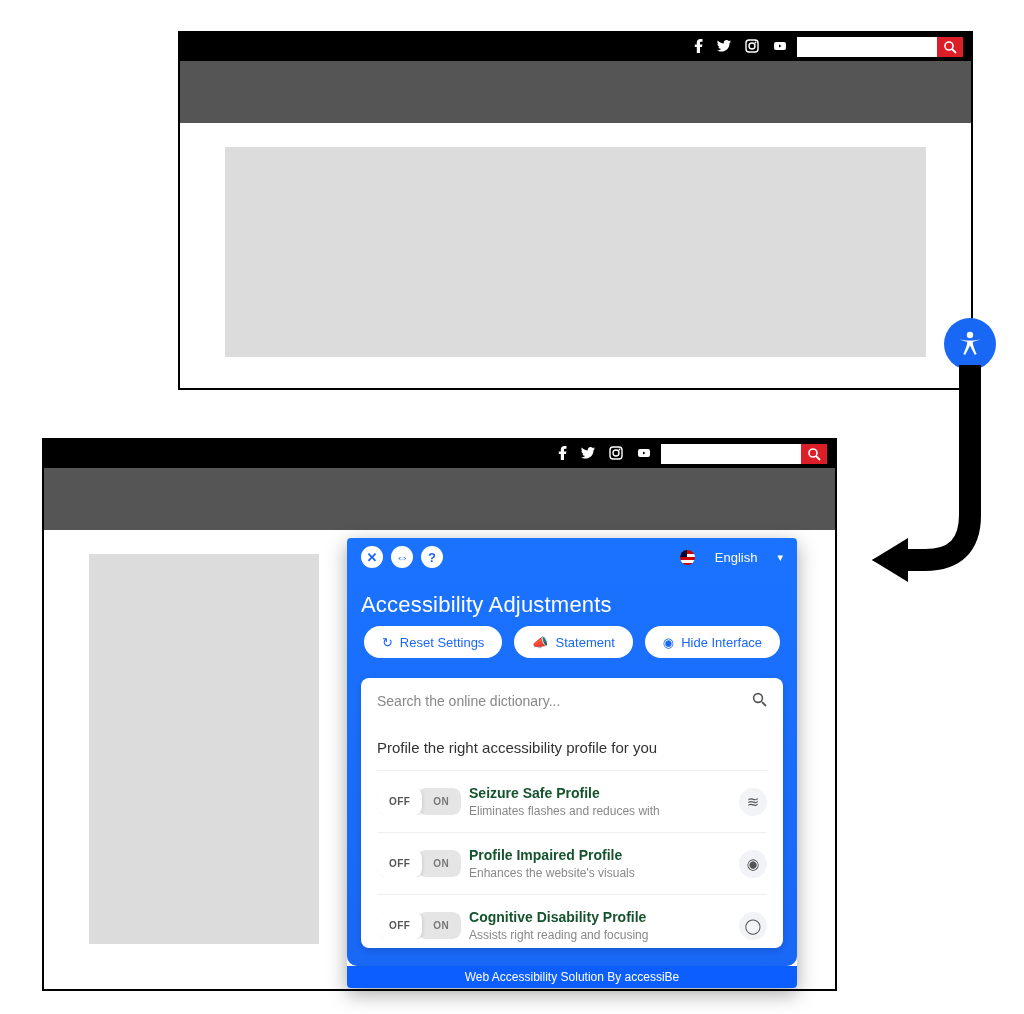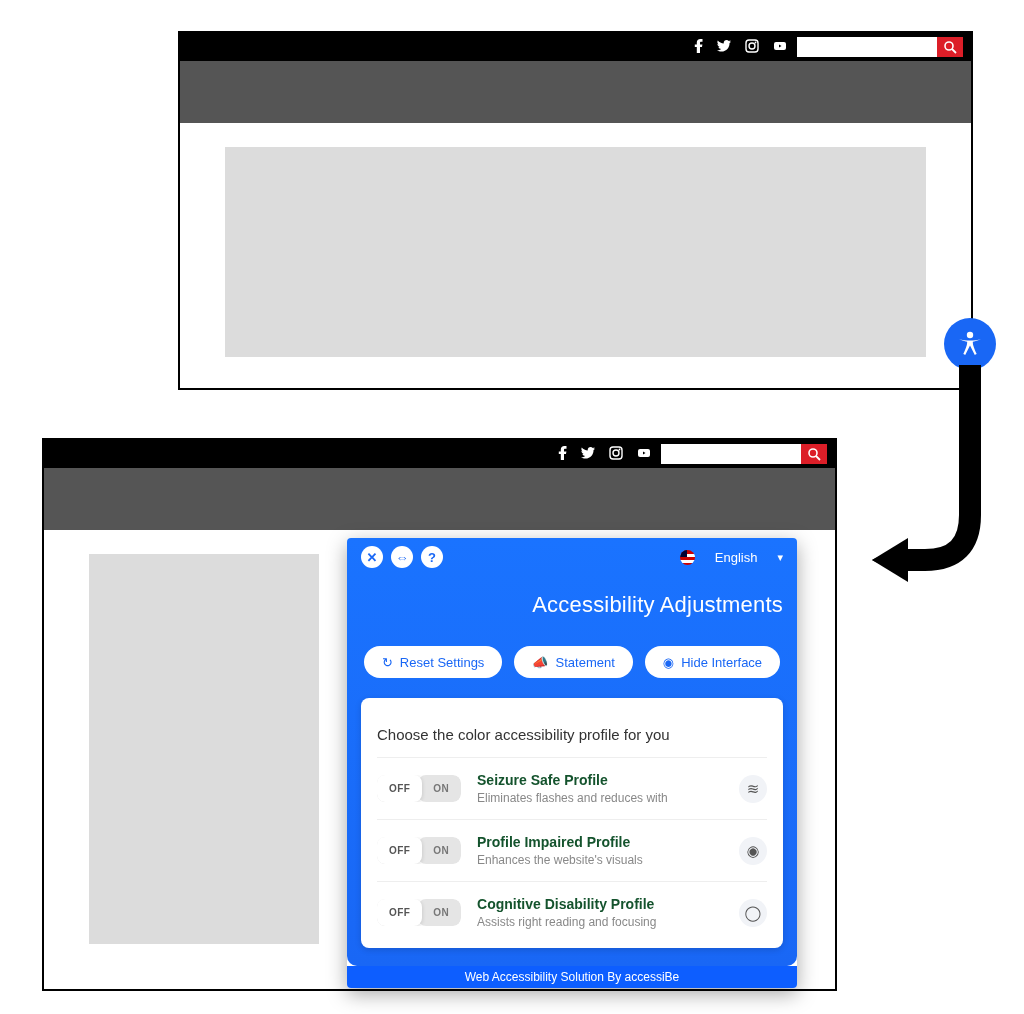--- a/index.html
+++ b/index.html
@@ -58,27 +58,27 @@
     display:flex; flex-direction:column;
     border-bottom-left-radius:10px;
     border-bottom-right-radius:10px;
   }
   .acc-topicons-row { display:flex; align-items:center; justify-content:space-between; }
   .acc-topicons { display:flex; gap:8px;}
   .circ-btn { width:22px; height:22px; border-radius:50%; background:#fff; color:#1967f5; display:flex; align-items:center; justify-content:center; font-size:13px; font-weight:800; }
   .lang-sel { display:flex; align-items:center; gap:20px; font-size:13px; }
   .flag { width:15px; height:15px; border-radius:50%; background:linear-gradient(#c00 0 25%, #fff 25% 45%, #c00 45% 70%, #fff 70% 90%, #c00 90% 100%); position:relative; overflow:hidden;}
   .flag::before{content:"";position:absolute;left:0;top:0;width:7px;height:7px;background:#003;}
-  .acc-title { text-align:right; font-size:22px; font-weight:400; margin: 24px 0 28px 0; letter-spacing:.2px;}
+  .acc-title { text-align:left; font-size:22px; font-weight:400; margin: 24px 0 8px 0; letter-spacing:.2px;}
   .pill-row { display:flex; gap:12px; justify-content:center; margin-bottom:20px;}
   .pill { background:#fff; color:#1967f5; border-radius:20px; height:32px; padding:0 18px; display:flex; align-items:center; gap:7px; font-size:13px; font-weight:500;}
   .search-card { background:#fff; border-radius:8px; padding: 14px 16px 0 16px; color:#333; box-shadow:0 2px 6px rgba(0,0,0,.15); flex:1; display:flex; flex-direction:column; min-height:0;}
   .search-line { display:flex; align-items:center; justify-content:space-between; color:#888; font-size:14px; padding-bottom:14px; border-bottom:1px solid transparent;}
   .profiles-head { font-size:15px; color:#333; padding:14px 0 14px 0;}
-  .profile-row { display:flex; align-items:center; gap:16px; padding:14px 0; border-top:1px solid #eee;}
+  .profile-row { display:flex; align-items:center; gap:8px; padding:14px 0; border-top:1px solid #eee;}
   .toggle { display:flex; border-radius:8px; overflow:hidden; font-size:10px; font-weight:800; letter-spacing:.4px;}
   .toggle span { padding:8px 12px; }
   .toggle .off { background:#fff; color:#555; box-shadow: 0 1px 4px rgba(0,0,0,.15); border-radius:8px; z-index:1;}
   .toggle .on { background:#e5e5e5; color:#777; border-radius:8px; margin-left:-4px; padding-left:15px;}
   .profile-text h4 { font-size:14px; color:#14532d; font-weight:700;}
   .profile-text p { font-size:12px; color:#888; margin-top:3px;}
   .profile-icon-wrap { margin-left:auto; width:28px; height:28px; border-radius:50%; background:#f1f3f7; display:flex; align-items:center; justify-content:center; color:#555; font-size:15px;}
   .acc-footer { background:#0d5eff; color:#fff; text-align:center; font-size:12px; padding:4px 0; }
   .chev { font-size:11px; }
 </style>
@@ -197,21 +197,28 @@
         <span>📣</span>
         <span>Statement</span>
       </div>
       <div class="pill">
         <span>◉</span>
         <span>Hide Interface</span>
       </div>
     </div>
 
     <div class="search-card">
-      <div class="profiles-head">Choose the color accessibility profile for you</div>
+      <div class="search-line">
+        <span>Search the online dictionary...</span>
+        <span><svg width="15" height="15" viewBox="0 0 15 15">
+              <circle cx="6" cy="6" r="4.4" fill="none" stroke="#555" stroke-width="1.6"></circle>
+              <line x1="10" y1="10" x2="14" y2="14" stroke="#555" stroke-width="1.8"></line>
+            </svg></span>
+      </div>
+      <div class="profiles-head">Profile the right accessibility profile for you</div>
 
       <div class="profile-row">
         <div class="toggle">
           <span class="off">OFF</span>
           <span class="on">ON</span>
         </div>
         <div class="profile-text">
           <h4>Seizure Safe Profile</h4>
           <p>Eliminates flashes and reduces with</p>
         </div>

